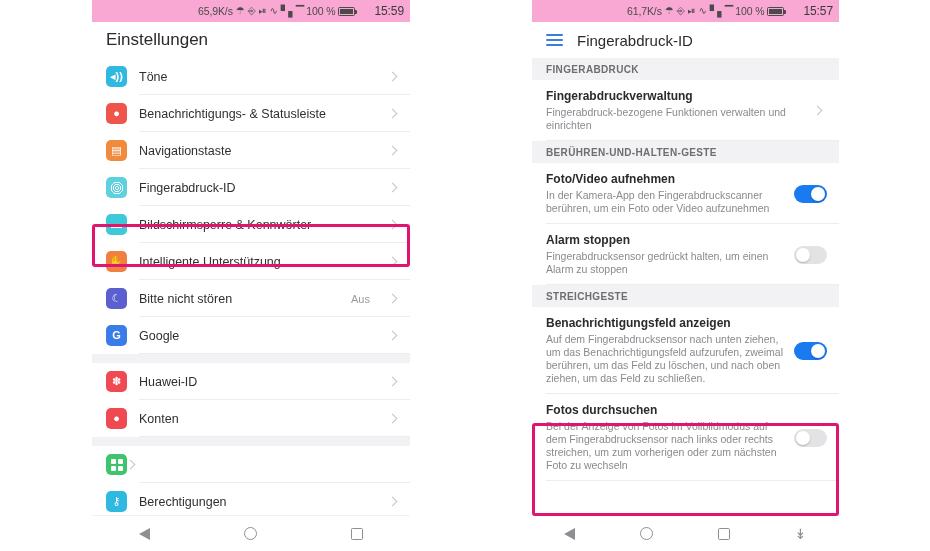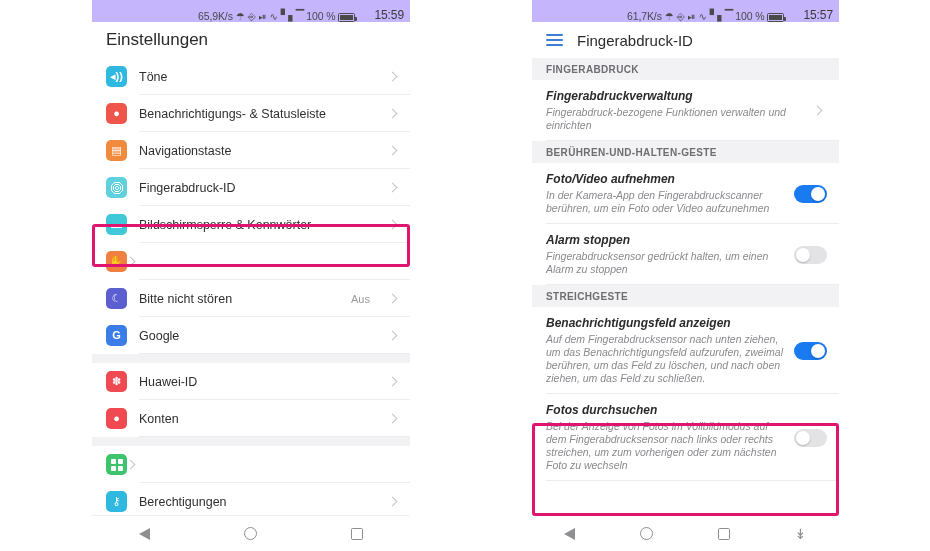--- a/index.html
+++ b/index.html
@@ -11,24 +11,24 @@
   }
   .canvas { position: relative; width: 930px; height: 551px; background: #ffffff; }
 
   
   .phone { position: absolute; top: 0; height: 551px; background: #ffffff; overflow: hidden; }
   #phone-left  { left: 92px;  width: 318px; }
   #phone-right { left: 532px; width: 307px; }
 
   
   .statusbar {
-    height: 22px; display: flex; align-items: flex-end; justify-content: flex-end;
+    height: 22px; display: flex; align-items: center; justify-content: flex-end;
     padding-right: 6px; gap: 3px;
     font-size: 10.5px; color: #4a4a4a; letter-spacing: -0.1px;
-    background: #c4b5fd; white-space: nowrap;
+    background: #f9a8d4; white-space: nowrap;
   }
   .sb-speed { font-size: 10.5px; color: #4a4a4a; }
   .sb-ico { font-size: 10px; color: #4a4a4a; line-height: 1; display:inline-block; }
   .sb-sig { letter-spacing: -1px; font-size: 11px; color:#4a4a4a; }
   .sb-batt {
     display: inline-block; width: 17px; height: 9px; border: 1.2px solid #4a4a4a;
     border-radius: 1.5px; position: relative; background: #4a4a4a;
     background-clip: content-box; padding: 1px;
   }
   .sb-batt::after {
@@ -83,21 +83,21 @@
     border: 3px solid #e0156f; border-radius: 3px; pointer-events: none; z-index: 5;
   }
 
   
   .sec-head {
     background: #f2f2f4; padding: 6px 14px 5px 14px;
     font-size: 10px; color: #6d6d72; letter-spacing: 0.35px; font-weight: 600;
   }
   .pref {
     position: relative; display: flex; align-items: center;
-    padding: 9px 12px 9px 14px; background: #ffffff; gap: 4px; font-style: italic;
+    padding: 9px 12px 9px 14px; background: #ffffff; gap: 4px;
   }
   .pref-texts { flex: 1; min-width: 0; }
   .pref-title { font-size: 12px; color: #2b2b2b; font-weight: 700; line-height: 15px; }
   .pref-sub { font-size: 10.5px; color: #8a8a8f; line-height: 13px; margin-top: 2px; }
   .pref .sep2 { position: absolute; left: 14px; right: 0; bottom: 0; height: 1px; background: #ededef; }
 
   .pref-right { flex: none; display: flex; align-items: center; align-self: center; }
 
   .toggle {
     width: 33px; height: 18px; border-radius: 9px; position: relative;
@@ -216,20 +216,21 @@
             <span class="mini">▬</span>
           </span>
           <span class="row-label">Bildschirmsperre &amp; Kennwörter</span>
           <span class="chev"></span>
           <span class="sep"></span>
         </div>
         <div class="row">
           <span class="app-icon" style="background: rgb(239, 128, 64);">
             <span class="mini">✋</span>
           </span>
+          <span class="row-label">Intelligente Unterstützung</span>
           <span class="chev"></span>
           <span class="sep"></span>
         </div>
         <div class="row">
           <span class="app-icon" style="background: rgb(91, 95, 208);">
             <span class="mini">☾</span>
           </span>
           <span class="row-label">Bitte nicht stören</span>
           <span class="row-value">Aus</span>
           <span class="chev"></span>

